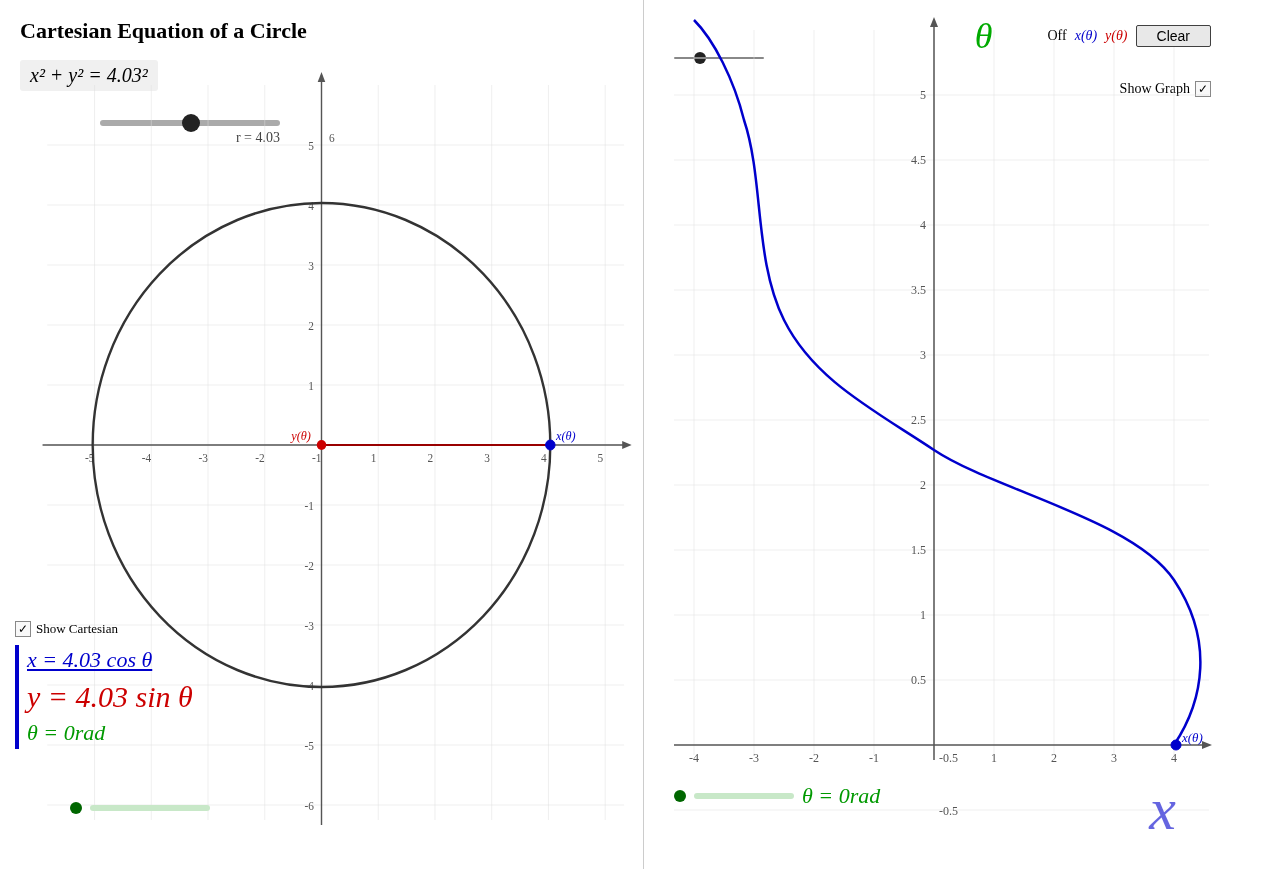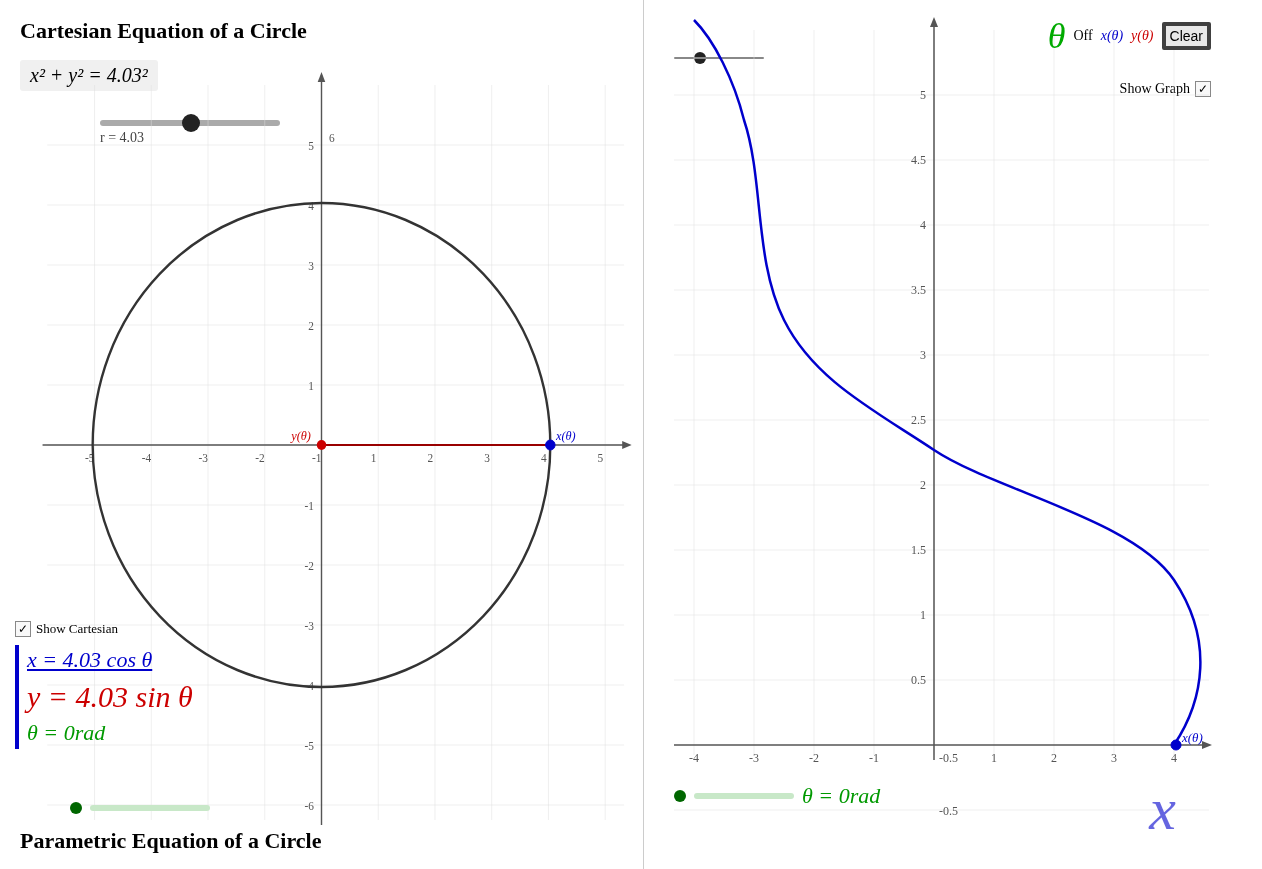--- a/index.html
+++ b/index.html
@@ -52,21 +52,21 @@
       border-radius: 3px;
     }
 
     
     .slider-container {
       position: absolute;
       top: 120px;
       left: 100px;
       display: flex;
       flex-direction: column;
-      align-items: flex-start;
+      align-items: flex-end;
     }
 
     .radius-slider {
       -webkit-appearance: none;
       width: 180px;
       height: 6px;
       background: #aaa;
       border-radius: 3px;
       outline: none;
     }
@@ -178,36 +178,37 @@
     .theta-label-green {
       font-size: 36px;
       font-style: italic;
       color: #00aa00;
       font-family: 'Times New Roman', serif;
     }
 
     .off-label {
       font-size: 14px;
       color: #000;
+      margin-left: 47px;
     }
     .x-theta-label {
       font-size: 14px;
       color: #0000cc;
       font-style: italic;
     }
     .y-theta-label {
       font-size: 14px;
       color: #cc0000;
       font-style: italic;
     }
 
     .clear-button {
-      border: 4px solid #404040;
+      border: 1px solid #404040;
       background: #e8e8e8;
-      padding: 2px 4px;
+      padding: 2px 20px;
       font-size: 14px;
       cursor: pointer;
       border-radius: 2px;
     }
 
     .show-graph-row {
       position: absolute;
       top: 81px;
       right: 15px;
       display: flex;
@@ -428,21 +429,20 @@
       <div class="eq-y">y = 4.03 sin θ</div>
       <div class="eq-theta">θ = 0rad</div>
     </div>
   </div>
 
   <div class="theta-slider-container">
     <div class="theta-dot"></div>
     <input type="range" class="theta-slider" min="-6.28" max="6.28" value="0" step="0.01" style="">
   </div>
 
-  <div class="bottom-title">Parametric Equation of a Circle</div>
 
 </div>
 
 <div class="right-panel">
 
   <div class="right-controls">
     <span class="theta-label-green">θ</span>
     <span class="off-label">Off</span>
     <span class="x-theta-label">x(θ)</span>
     <span class="y-theta-label">y(θ)</span>

